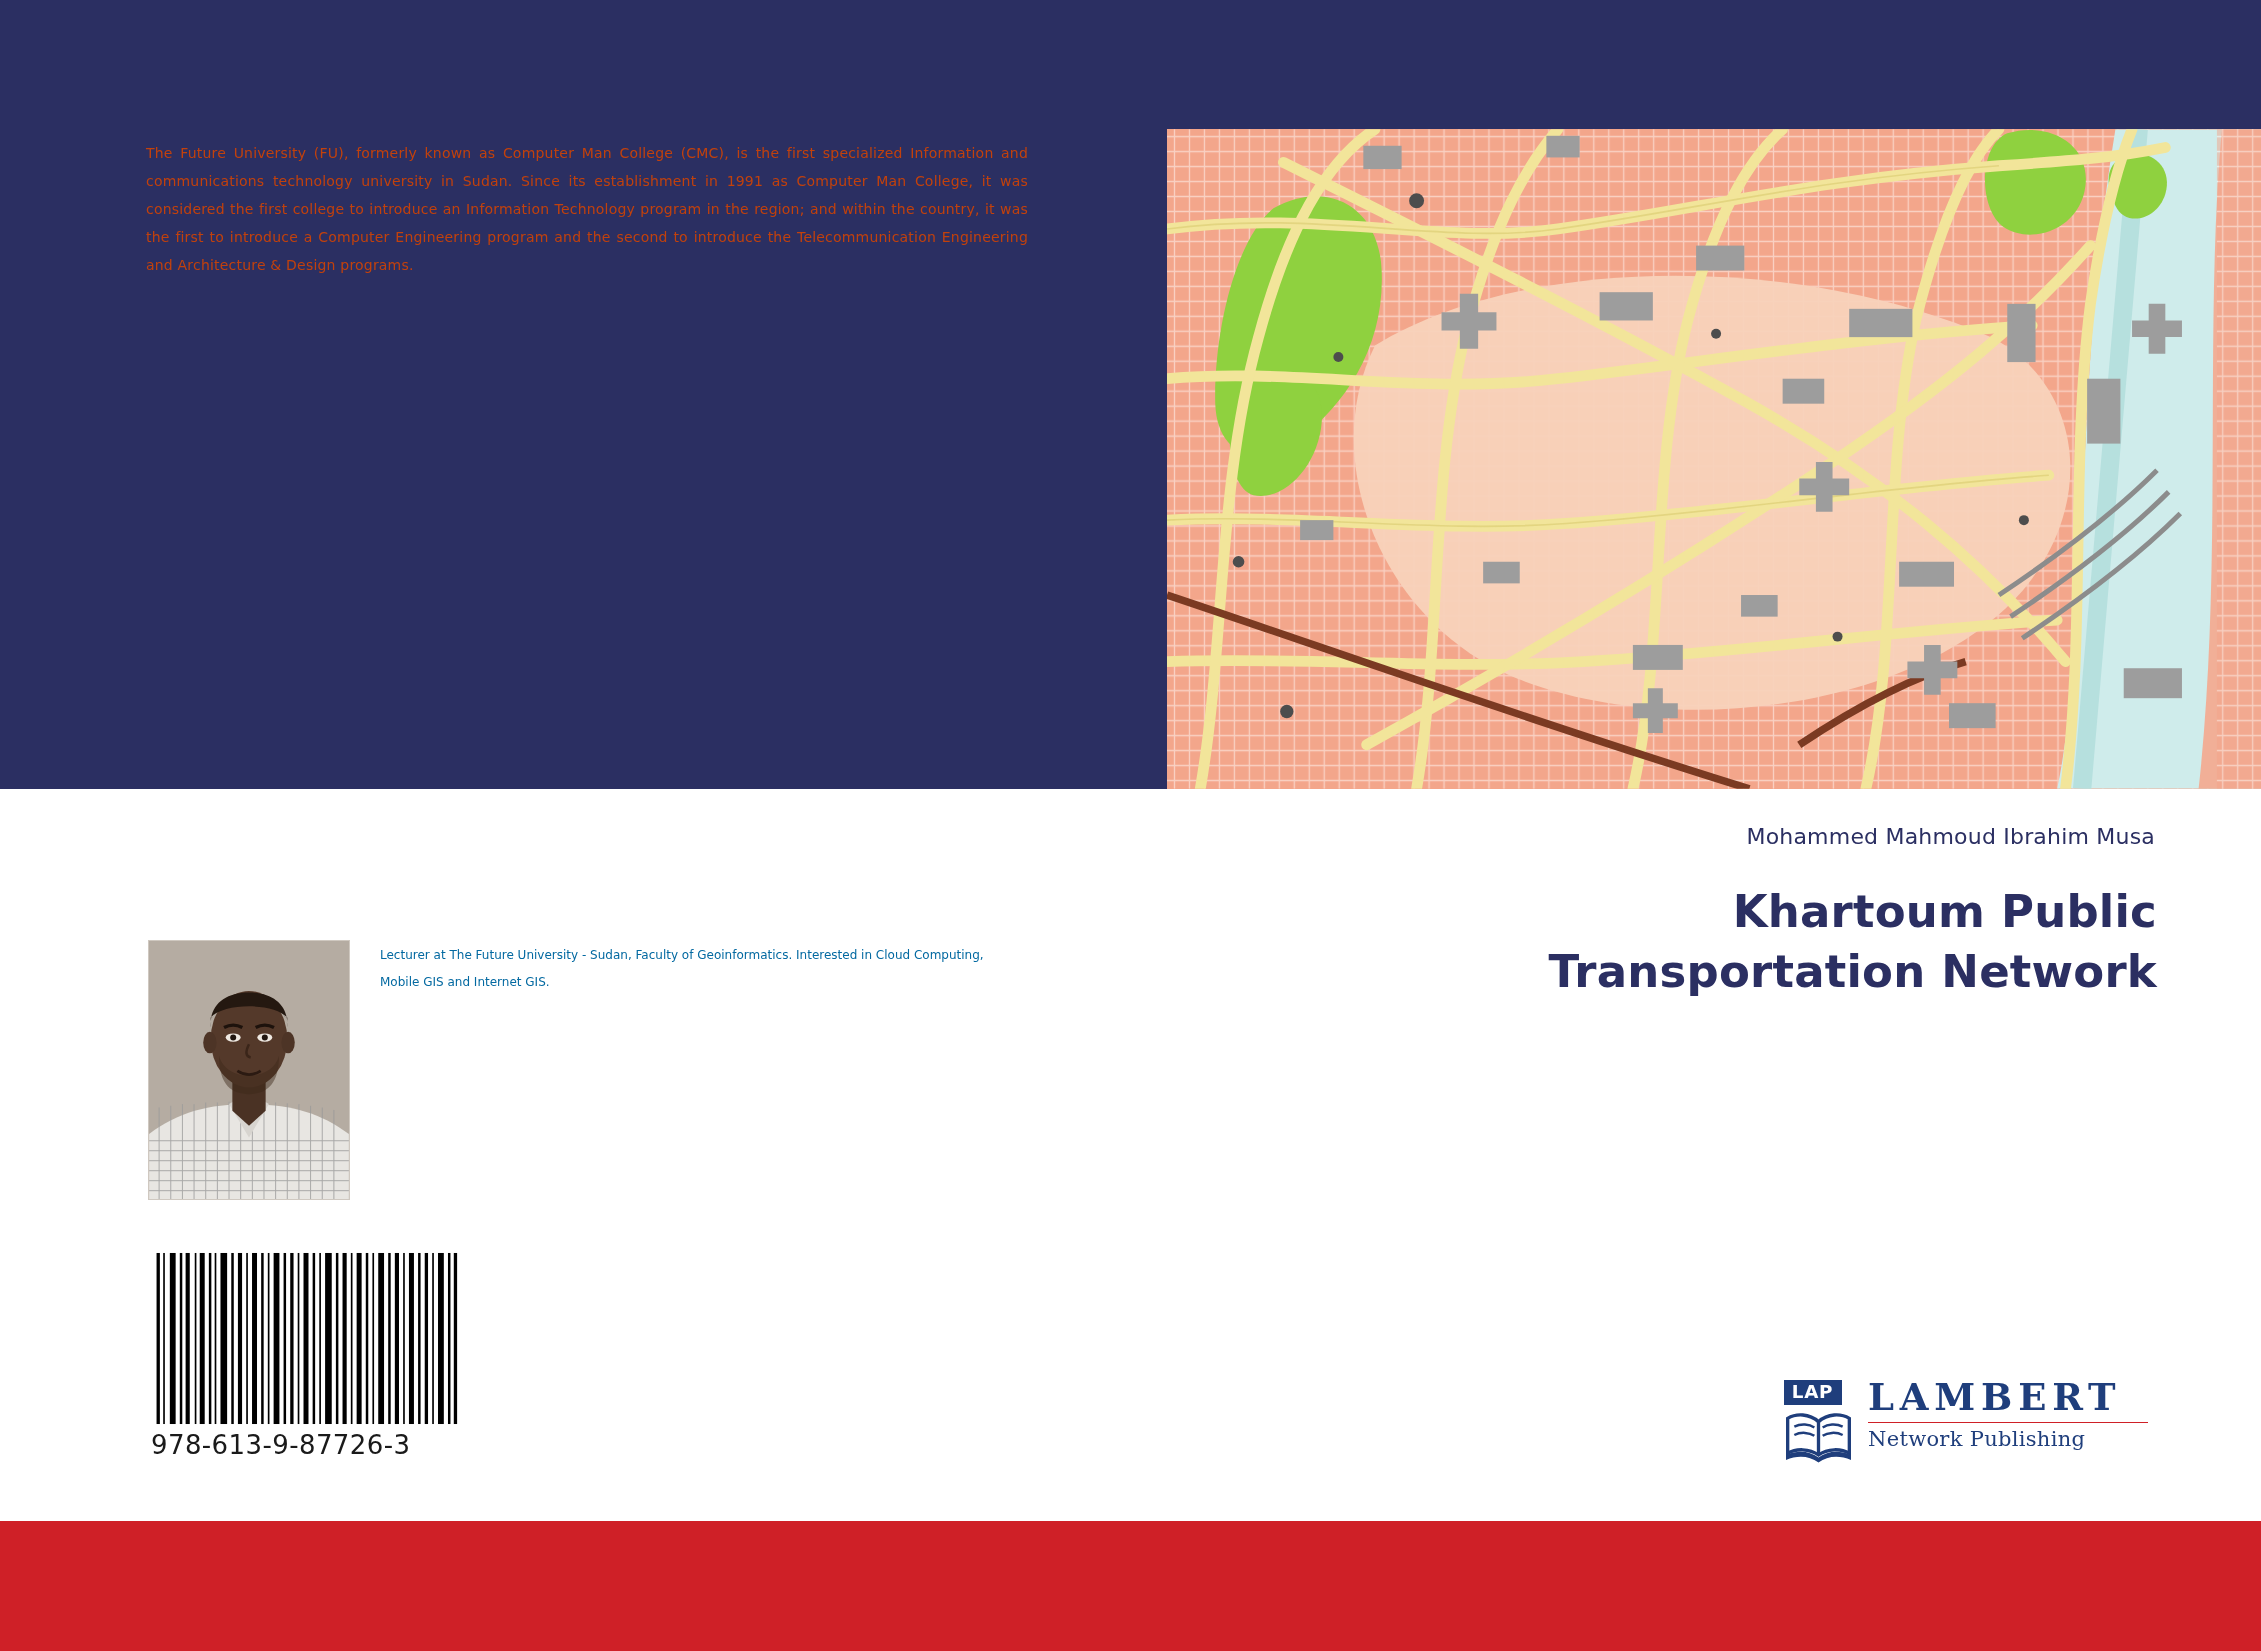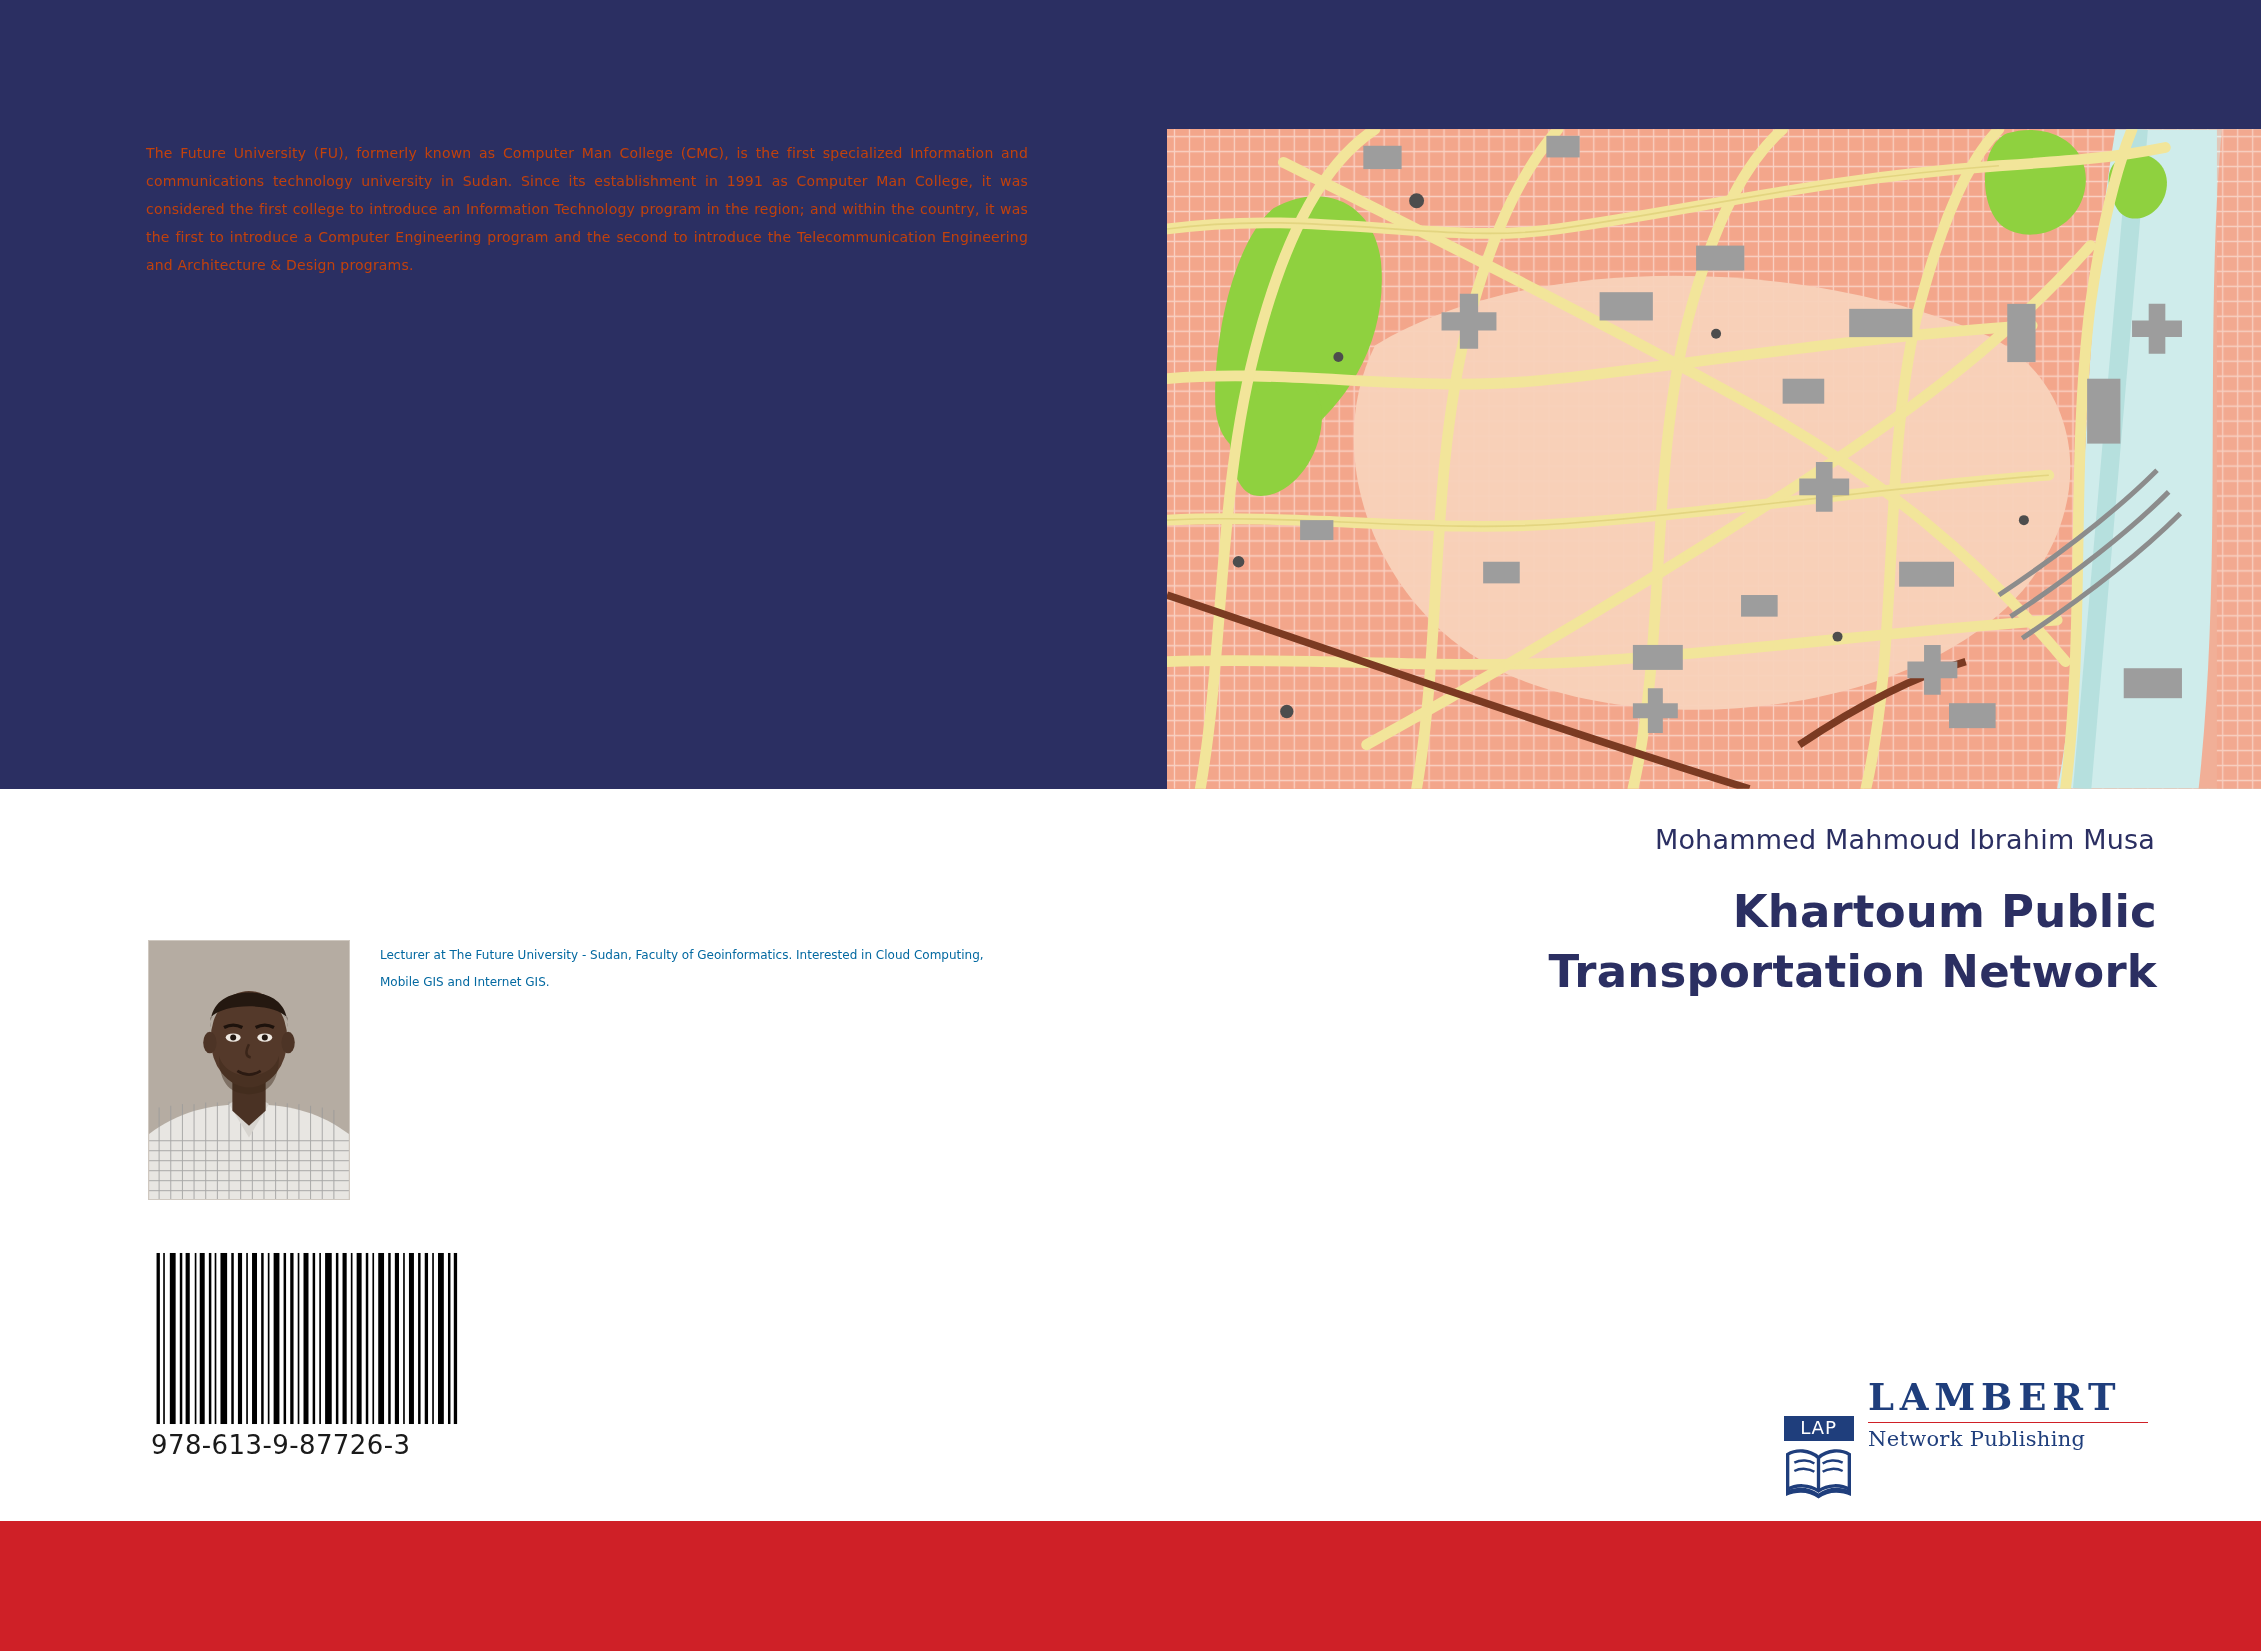--- a/index.html
+++ b/index.html
@@ -80,21 +80,21 @@
   }
 
   
   .author {
     position: absolute;
     left: 1165px;
     top: 824px;
     width: 990px;
     text-align: right;
     color: #2b2f62;
-    font-size: 27px;
+    font-size: 22px;
     letter-spacing: 0.2px;
   }
 
   
   .title {
     position: absolute;
     left: 1107px;
     top: 882px;
     width: 1050px;
     text-align: right;
@@ -160,27 +160,26 @@
     position: absolute;
     left: 0;
     top: 6.7px;
     width: 75px;
     text-align: center;
   }
   .pub-lap .lap-word {
     background: #1f3e7c;
     color: #ffffff;
     font-size: 18.3px;
-    font-weight: normal;
+    font-weight: bold;
     letter-spacing: 0.8px;
     padding: 1.7px 0 2.5px 0;
     display: block;
-    width: 70px;
+    width: 58px;
     margin-left: 2.5px;
-    margin-top: 36px;
   }
   .pub-text {
     position: absolute;
     left: 87px;
     top: 3.3px;
     width: 280px;
   }
   .pub-name {
     color: #1f3e7c;
     font-size: 37px;

